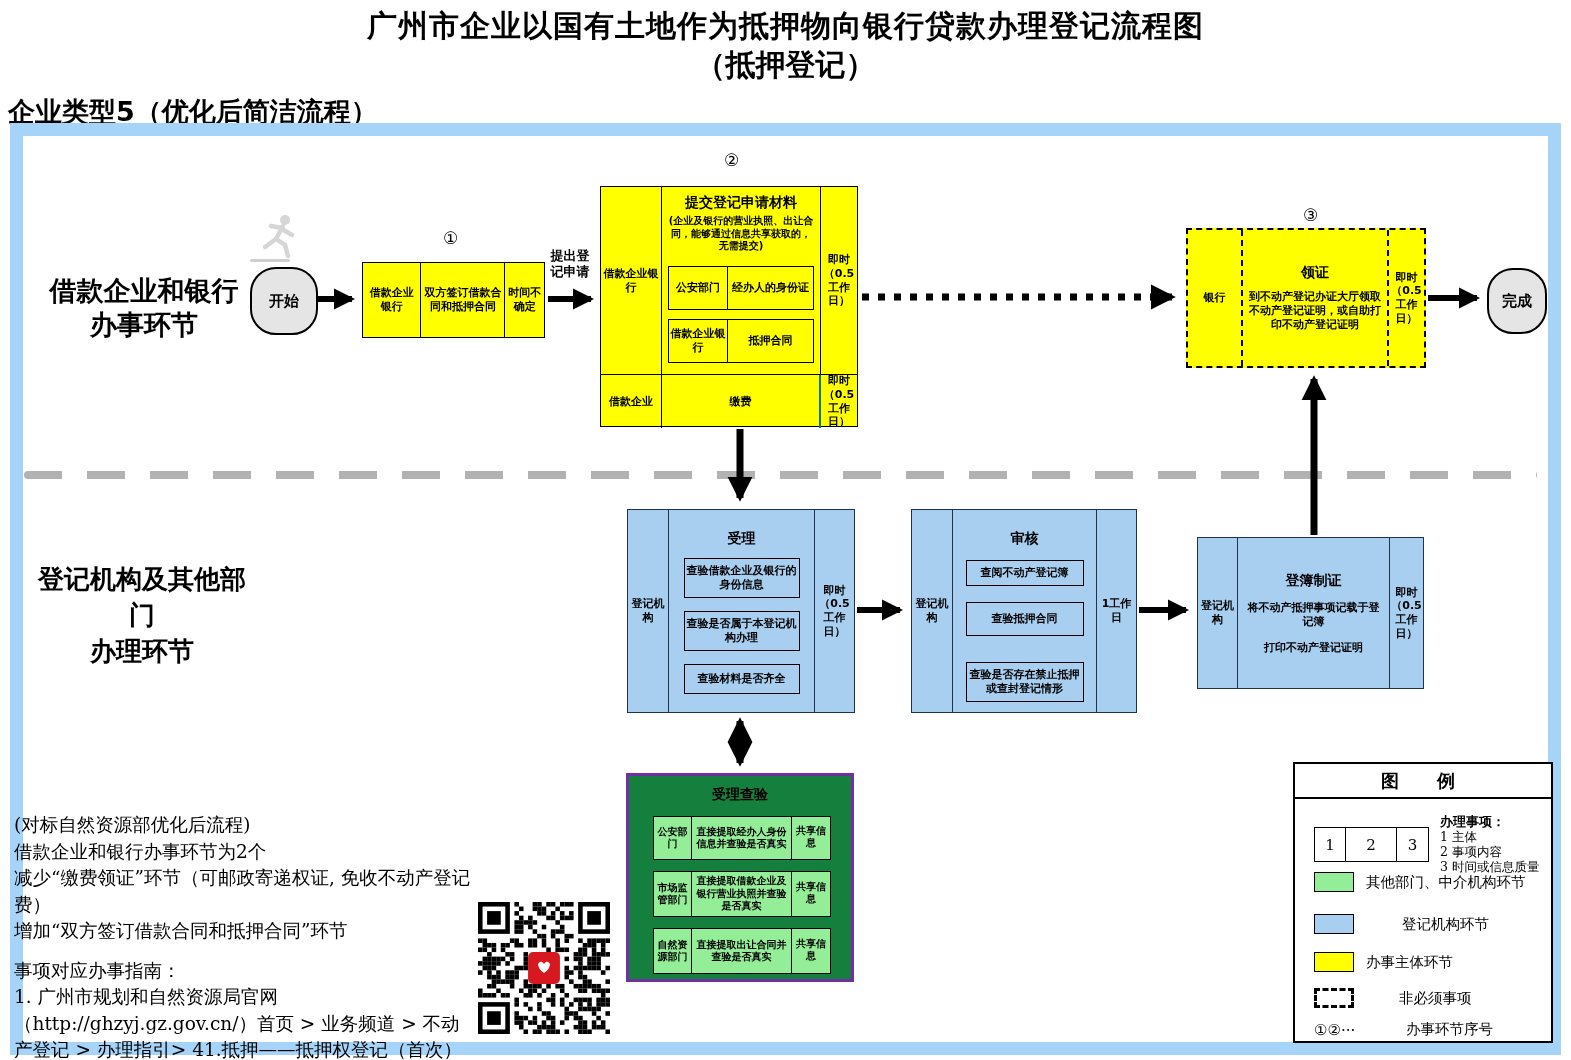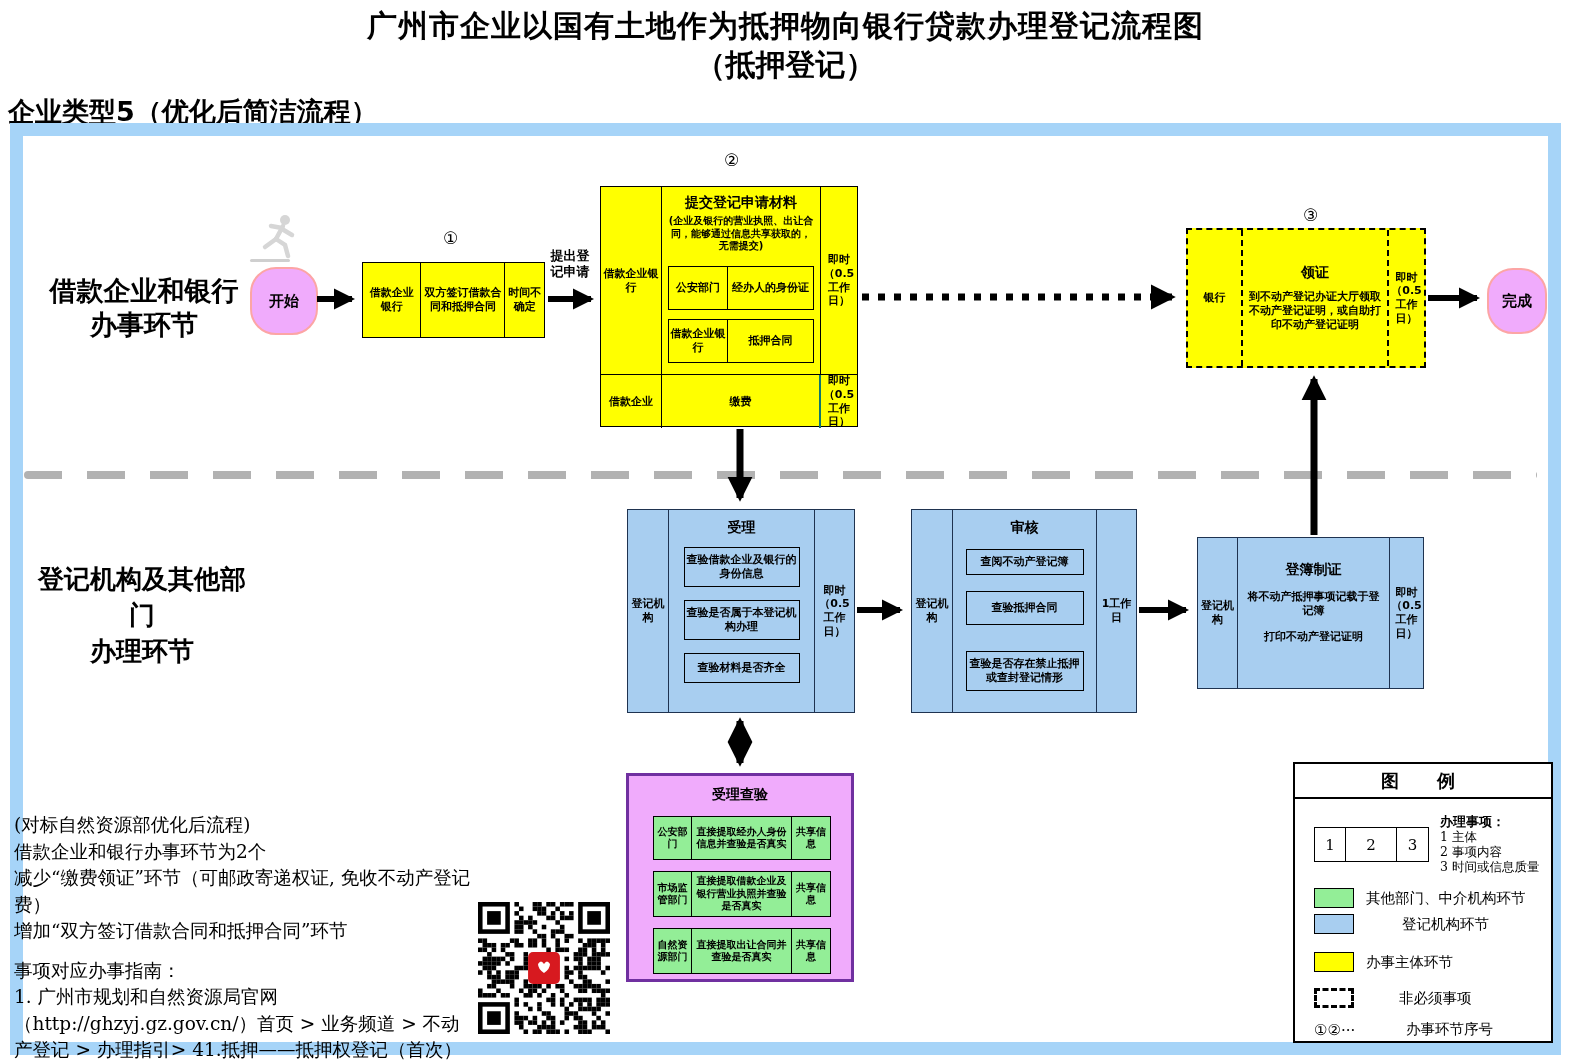--- a/index.html
+++ b/index.html
@@ -16,21 +16,21 @@
   .lane{font-family:"DejaVu Serif","Liberation Serif",serif;font-size:27px;line-height:34px;text-align:center;font-weight:600;}
   .lane-top{left:43px;top:274px;width:202px;}
   .lane-bottom{left:37px;top:561px;width:210px;font-size:26px;line-height:36px;}
   
   .ybox{background:var(--yellow);border:1px solid #000;box-sizing:border-box;display:flex;}
   .bbox{background:var(--blue);border:1px solid #1f3350;box-sizing:border-box;display:flex;}
   .cell{display:flex;align-items:center;justify-content:center;text-align:center;
         font-size:11px;font-weight:700;line-height:1.25;box-sizing:border-box;padding:2px;}
   .vline-y{border-left:1px solid #000;}
   .seq{font-size:17px;font-weight:400;}
-  .node{border:2px solid #fca5a5;border-radius:26px;background:#f0abfc;display:flex;align-items:center;justify-content:center;
+  .node{border:2px solid #000000;border-radius:26px;background:#e5e5e5;display:flex;align-items:center;justify-content:center;
         font-size:15px;font-weight:700;}
   .boxtitle{font-size:14px;font-weight:800;text-align:center;}
   .innerbox{border:1px solid #000;box-sizing:border-box;display:flex;align-items:center;justify-content:center;
             text-align:center;font-size:11px;font-weight:700;line-height:1.25;padding:1px;}
   
   .step1{left:362px;top:262px;width:183px;height:76px;}
   .step1 .c1{width:58px;}
   .step1 .c2{width:85px;}
   .step1 .c3{width:40px;}
   .applylbl{left:547px;top:248px;width:46px;font-size:13px;font-weight:700;line-height:16px;text-align:center;}
@@ -51,44 +51,44 @@
   .step3{left:1186px;top:228px;width:240px;height:140px;background:var(--yellow);border:2px dashed #000;box-sizing:border-box;display:flex;}
   .s3-sub{width:55px;border-right:2px dashed #000;}
   .s3-main{width:146px;border-right:2px dashed #000;display:flex;flex-direction:column;align-items:center;justify-content:center;padding:0 4px;box-sizing:border-box;}
   .s3-main .boxtitle{margin-bottom:8px;}
   .s3-time{flex:1;}
   
   .accept{left:627px;top:509px;width:228px;height:204px;}
   .review{left:911px;top:509px;width:226px;height:204px;}
   .record{left:1197px;top:537px;width:227px;height:152px;}
   .b-sub{width:40px;}
-  .b-main{flex:1;border-left:1px solid #1f3350;border-right:1px solid #1f3350;display:flex;flex-direction:column;align-items:center;padding-top:9px;box-sizing:border-box;}
+  .b-main{flex:1;border-left:1px solid #1f3350;border-right:1px solid #1f3350;display:flex;flex-direction:column;align-items:center;padding-top:20px;box-sizing:border-box;}
   .b-time{width:39px;}
   .record .b-sub{width:39px;}
   .record .b-time{width:33px;}
   .acc-i1{width:116px;height:40px;margin-top:10px;}
   .acc-i2{width:116px;height:40px;margin-top:13px;}
   .acc-i3{width:116px;height:30px;margin-top:13px;}
   .rev-i1{width:118px;height:26px;margin-top:12px;}
   .rev-i2{width:118px;height:34px;margin-top:16px;}
   .rev-i3{width:118px;height:40px;margin-top:26px;}
   .rec-t{margin-top:14px;}
   .rec-l{font-size:11px;font-weight:700;text-align:center;line-height:1.3;margin-top:11px;padding:0 6px;}
   
-  .verify{left:626px;top:773px;width:228px;height:209px;border:3px solid var(--purple);box-sizing:border-box;background:#f0abfc;}
+  .verify{left:626px;top:773px;width:228px;height:209px;border:3px solid var(--purple);box-sizing:border-box;background:#15803d;}
   .verify .boxtitle{margin-top:10px;}
   .v-row{position:absolute;left:24px;display:flex;}
   .v-r1{top:40px;height:44px;}
   .v-r2{top:95px;height:46px;}
   .v-r3{top:152px;height:46px;}
   .gcell{background:var(--green);border:1px solid #000;box-sizing:border-box;display:flex;align-items:center;justify-content:center;
          text-align:center;font-size:10px;font-weight:700;line-height:12.5px;padding:1px;}
   .g-who{width:39px;}
   .g-what{width:99px;border-left:none;border-right:none;}
-  .g-tag{width:40px;}
+  .g-tag{width:40px;font-family:Liberation Mono, monospace;}
   
   .divider{left:24px;top:471px;width:1513px;height:8px;
            background:repeating-linear-gradient(90deg,#b2b2b2 0 38px,transparent 38px 63px);border-radius:4px;}
   
   .notes{left:14px;top:812px;width:464px;font-family:"DejaVu Serif","Liberation Serif",serif;
          font-size:18.5px;line-height:26.5px;}
   .notes .gap{height:13px;}
   
   .runner{left:252px;top:213px;width:52px;height:46px;}
   .ground{left:250px;top:259px;width:40px;height:3px;background:#cfcfcf;border-radius:2px;}
@@ -574,21 +574,21 @@
       <div class="leg-sc leg-sc1">1</div>
       <div class="leg-sc leg-sc2">2</div>
       <div class="leg-sc leg-sc3">3</div>
     </div>
     <div class="leg-cap">
       <b>办理事项：</b>
       <div>1 主体</div>
       <div>2 事项内容</div>
       <div>3 时间或信息质量</div>
     </div>
-    <div class="leg-row" style="top:124px;">
+    <div class="leg-row" style="top:108px;">
       <div class="leg-swatch sw-green"></div>
       <div class="leg-lbl">其他部门、中介机构环节</div>
     </div>
     <div class="leg-row" style="top:150px;gap:36px;">
       <div class="leg-swatch sw-blue"></div>
       <div class="leg-lbl">登记机构环节</div>
     </div>
     <div class="leg-row" style="top:188px;">
       <div class="leg-swatch sw-yellow"></div>
       <div class="leg-lbl">办事主体环节</div>

